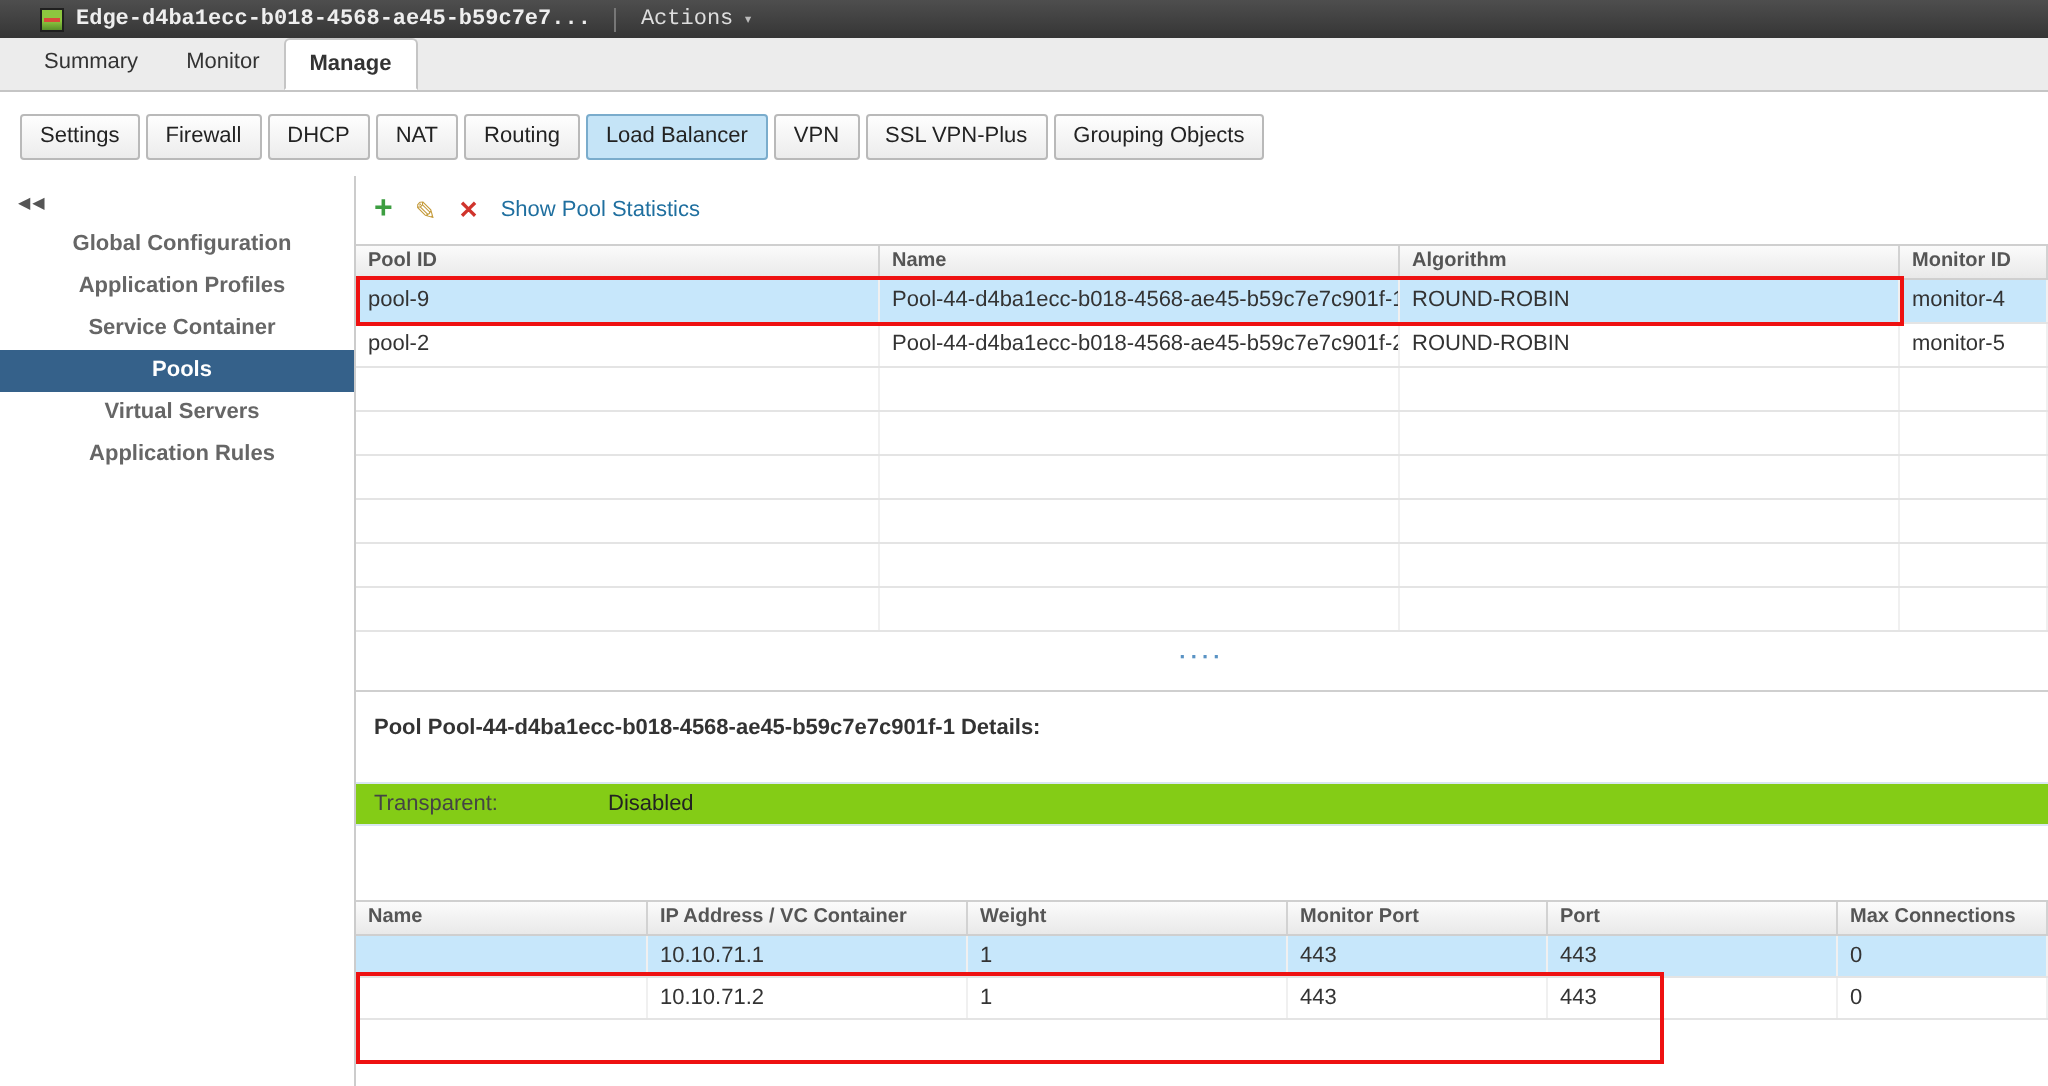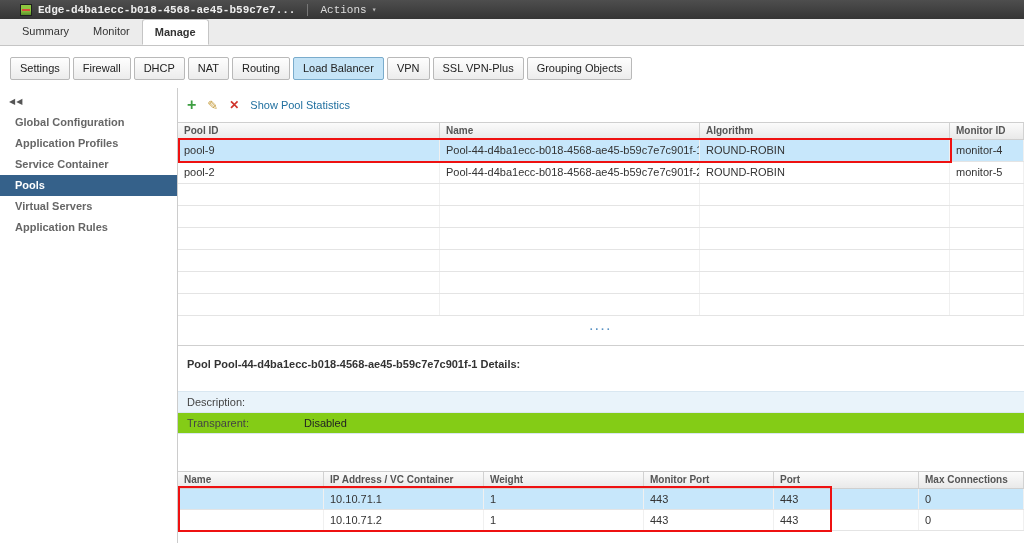--- a/index.html
+++ b/index.html
@@ -70,20 +70,21 @@
   
   .content { display: flex; height: 455px; }
   .sidebar { width: 178px; border-right: 1px solid #ccc; padding-top: 6px; flex: 0 0 auto; background: #fff; }
   .collapse { padding: 3px 9px 6px; color: #555; font-size: 8px; letter-spacing: 1px; cursor: default; }
   .nav-item {
     height: 21px; line-height: 21px;
     padding: 0 10px 0 15px;
     font-weight: bold; color: #666;
     white-space: nowrap; overflow: hidden;
     cursor: default;
+    text-align: center;
   }
   .nav-item.selected { background: #35618a; color: #fff; }
 
   .main { flex: 1; position: relative; background: #fff; min-width: 0; }
 
   
   .toolbar { height: 34px; display: flex; align-items: center; padding-left: 9px; gap: 11px; }
   .icon-add { color: #3d9e41; font-weight: bold; font-size: 16px; line-height: 16px; cursor: default; }
   .icon-edit { color: #c49a3a; font-size: 13px; cursor: default; }
   .icon-del { color: #d0342c; font-weight: bold; font-size: 12px; cursor: default; }
@@ -239,24 +240,20 @@
           <div class="cell c3"></div>
           <div class="cell c4"></div>
       </div>
 
       <div class="splitter">
         <span class="dots">····</span>
       </div>
 
       <div class="details-title">Pool Pool-44-d4ba1ecc-b018-4568-ae45-b59c7e7c901f-1 Details:</div>
       <div class="kv">
-        <div class="kv-row r1">
-          <div class="kv-label">Description:</div>
-          <div class="kv-value"></div>
-        </div>
         <div class="kv-row r2">
           <div class="kv-label">Transparent:</div>
           <div class="kv-value">Disabled</div>
         </div>
       </div>
 
       <div class="tbl-header members-header">
         <div class="cell m1">Name</div>
         <div class="cell m2">IP Address / VC Container</div>
         <div class="cell m3">Weight</div>

